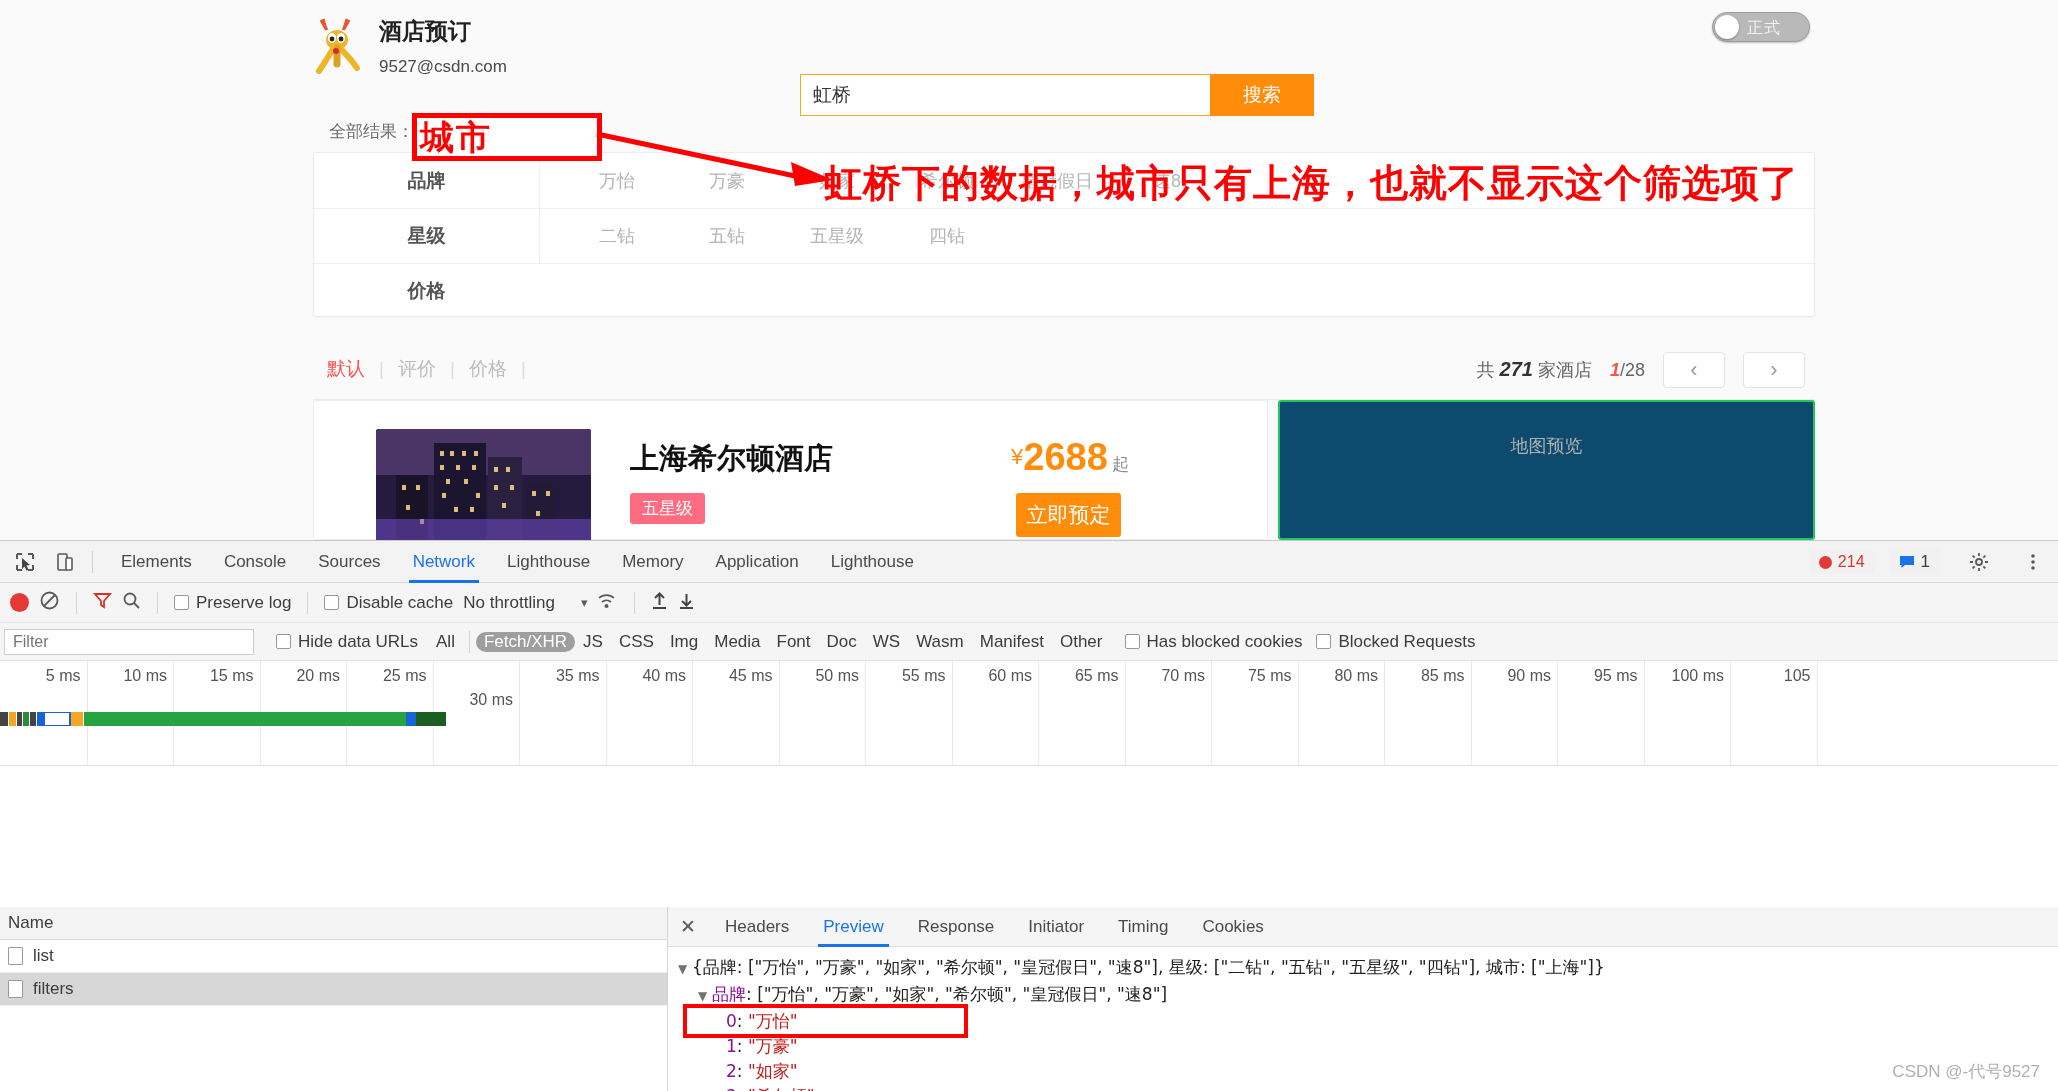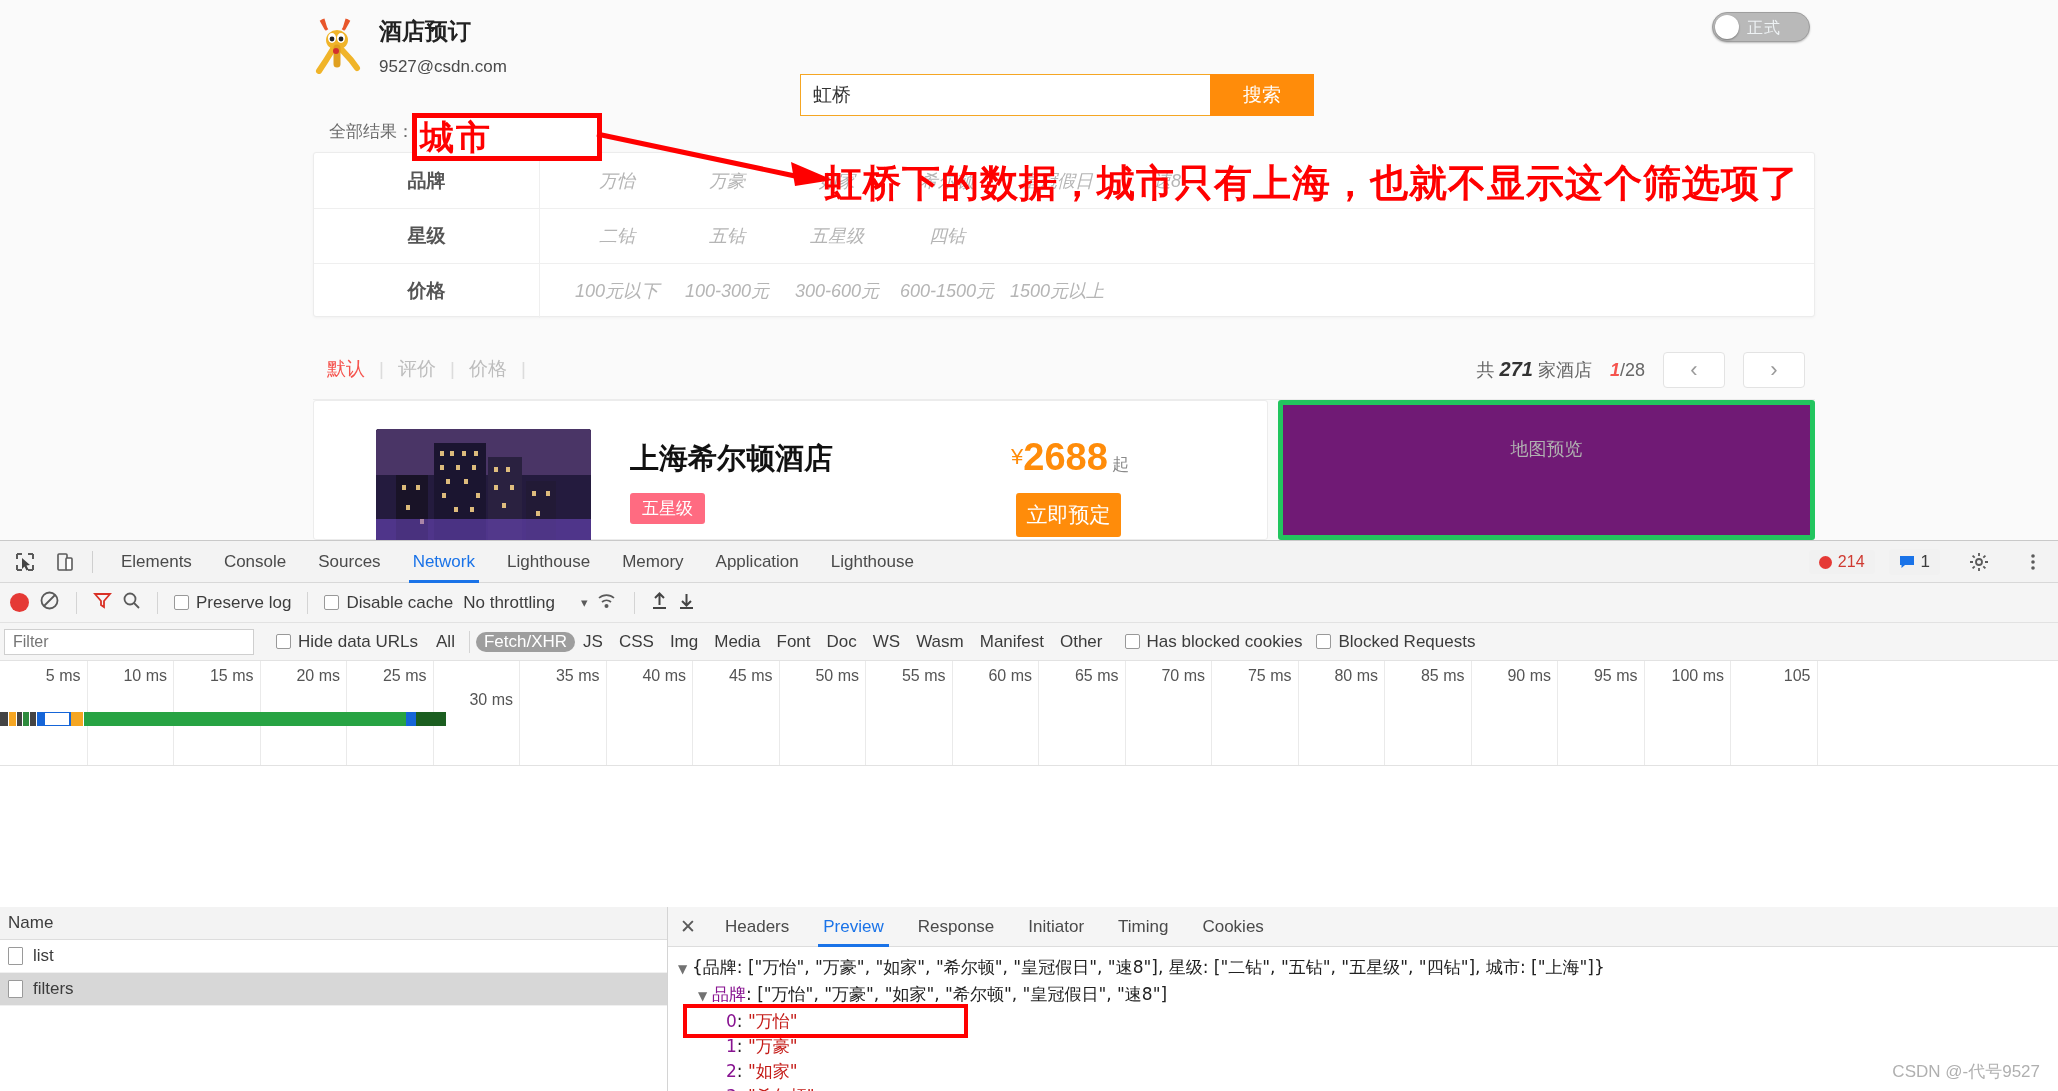--- a/index.html
+++ b/index.html
@@ -32,21 +32,21 @@
     cursor:pointer; font-family:"Liberation Sans",sans-serif; }
 
   .allresults { position:absolute; left:329px; top:120px; font-size:17px; color:#6b6b6b; }
 
   .filter-card { position:absolute; left:313px; top:152px; width:1502px; height:165px;
     background:#fff; border:1px solid #ececec; border-radius:3px; box-shadow:0 1px 3px rgba(0,0,0,.04); }
   .f-row { display:flex; align-items:center; height:55px; }
   .f-row + .f-row { border-top:1px solid #efefef; }
   .f-label { width:225px; text-align:center; font-size:19px; font-weight:bold; color:#555; flex:none; }
   .f-vals { flex:1; display:flex; align-items:center; border-left:1px solid #efefef; height:100%; padding-left:22px; }
-  .f-val { font-size:18px; color:#b5b5b5; min-width:110px; text-align:center; cursor:pointer;font-style:italic; }
+  .f-val { font-size:18px; color:#b5b5b5; min-width:110px; text-align:center; cursor:pointer; }
 
   .sortbar { position:absolute; left:313px; top:340px; width:1502px; height:60px; border-bottom:1px solid #ececec; }
   .sort-items { position:absolute; left:14px; top:16px; display:flex; align-items:center; font-size:19px; }
   .sort-item { color:#bdbdbd; padding:0 14px 0 0; cursor:pointer; }
   .sort-item.active { color:#f5534d; }
   .sort-sep { color:#dcdcdc; padding-right:14px; }
   .pager { position:absolute; right:10px; top:12px; display:flex; align-items:center; gap:18px; font-size:18px; color:#666; }
   .pg-count b { color:#333; font-style:italic; font-size:20px; }
   .pg-cur { color:#f5534d; font-weight:bold; font-style:italic; }
   .pg-btn { width:62px; height:36px; border:1px solid #e3e3e3; border-radius:4px; background:#fff;
@@ -58,22 +58,22 @@
     background:linear-gradient(170deg,#241b3e 0%,#3b2b55 35%,#2a2140 60%,#120f22 100%); overflow:hidden; }
   .hotel-name { position:absolute; left:316px; top:38px; font-size:29px; font-weight:bold; color:#111; }
   .hotel-badge { position:absolute; left:316px; top:92px; background:#ff6b81; color:#fff;
     font-size:17px; padding:4px 12px; border-radius:3px; }
   .hotel-price { position:absolute; left:697px; top:35px; color:#ff8c0a; }
   .hp-yen { font-size:22px; vertical-align:6px; }
   .hp-num { font-size:38px; font-weight:bold; }
   .hp-qi { font-size:17px; color:#8a8a8a; }
   .hotel-book { position:absolute; left:702px; top:92px; width:105px; height:44px; background:#ff8c0a;
     color:#fff; border:none; font-size:21px; border-radius:3px; cursor:pointer; font-family:"Liberation Sans",sans-serif; }
-  .map-panel { position:absolute; left:1278px; top:400px; width:537px; height:140px; background:#701a75;
-    border:5px solid #22c55e; border-radius:3px; }
+  .map-panel { position:absolute; left:1278px; top:400px; width:537px; height:140px; background:#0c4a6e;
+    border:2px solid #22c55e; border-radius:3px; }
   .map-text { position:absolute; left:0; right:0; top:32px; text-align:center; font-size:18px; color:#b0b0b0; }
 
   
   .anno-box { position:absolute; border:5px solid #ff0000; }
   .anno-box-city { left:412px; top:113px; width:190px; height:48px; background:#ffffff; }
   .anno-city-text { position:absolute; left:420px; top:115px; font-size:34px; color:#ff0000; font-weight:bold; letter-spacing:2px; }
   .anno-text { position:absolute; left:824px; top:158px; font-size:38px; color:#ff0000; font-weight:bold; letter-spacing:1px; white-space:nowrap; }
   .anno-arrow { position:absolute; left:595px; top:128px; width:240px; height:60px; }
 
   
@@ -196,27 +196,20 @@
       <div class="f-label">星级</div>
       <div class="f-vals">
         <div class="f-val">二钻</div>
         <div class="f-val">五钻</div>
         <div class="f-val">五星级</div>
         <div class="f-val">四钻</div>
       </div>
     </div>
     <div class="f-row">
       <div class="f-label">价格</div>
-      <div class="f-vals">
-        <div class="f-val">100元以下</div>
-        <div class="f-val">100-300元</div>
-        <div class="f-val">300-600元</div>
-        <div class="f-val">600-1500元</div>
-        <div class="f-val">1500元以上</div>
-      </div>
     </div>
   </div>
 
   <div class="sortbar">
     <div class="sort-items">
       <span class="sort-item active">默认</span>
         <span class="sort-sep">|</span>
       <span class="sort-item">评价</span>
         <span class="sort-sep">|</span>
       <span class="sort-item">价格</span>

